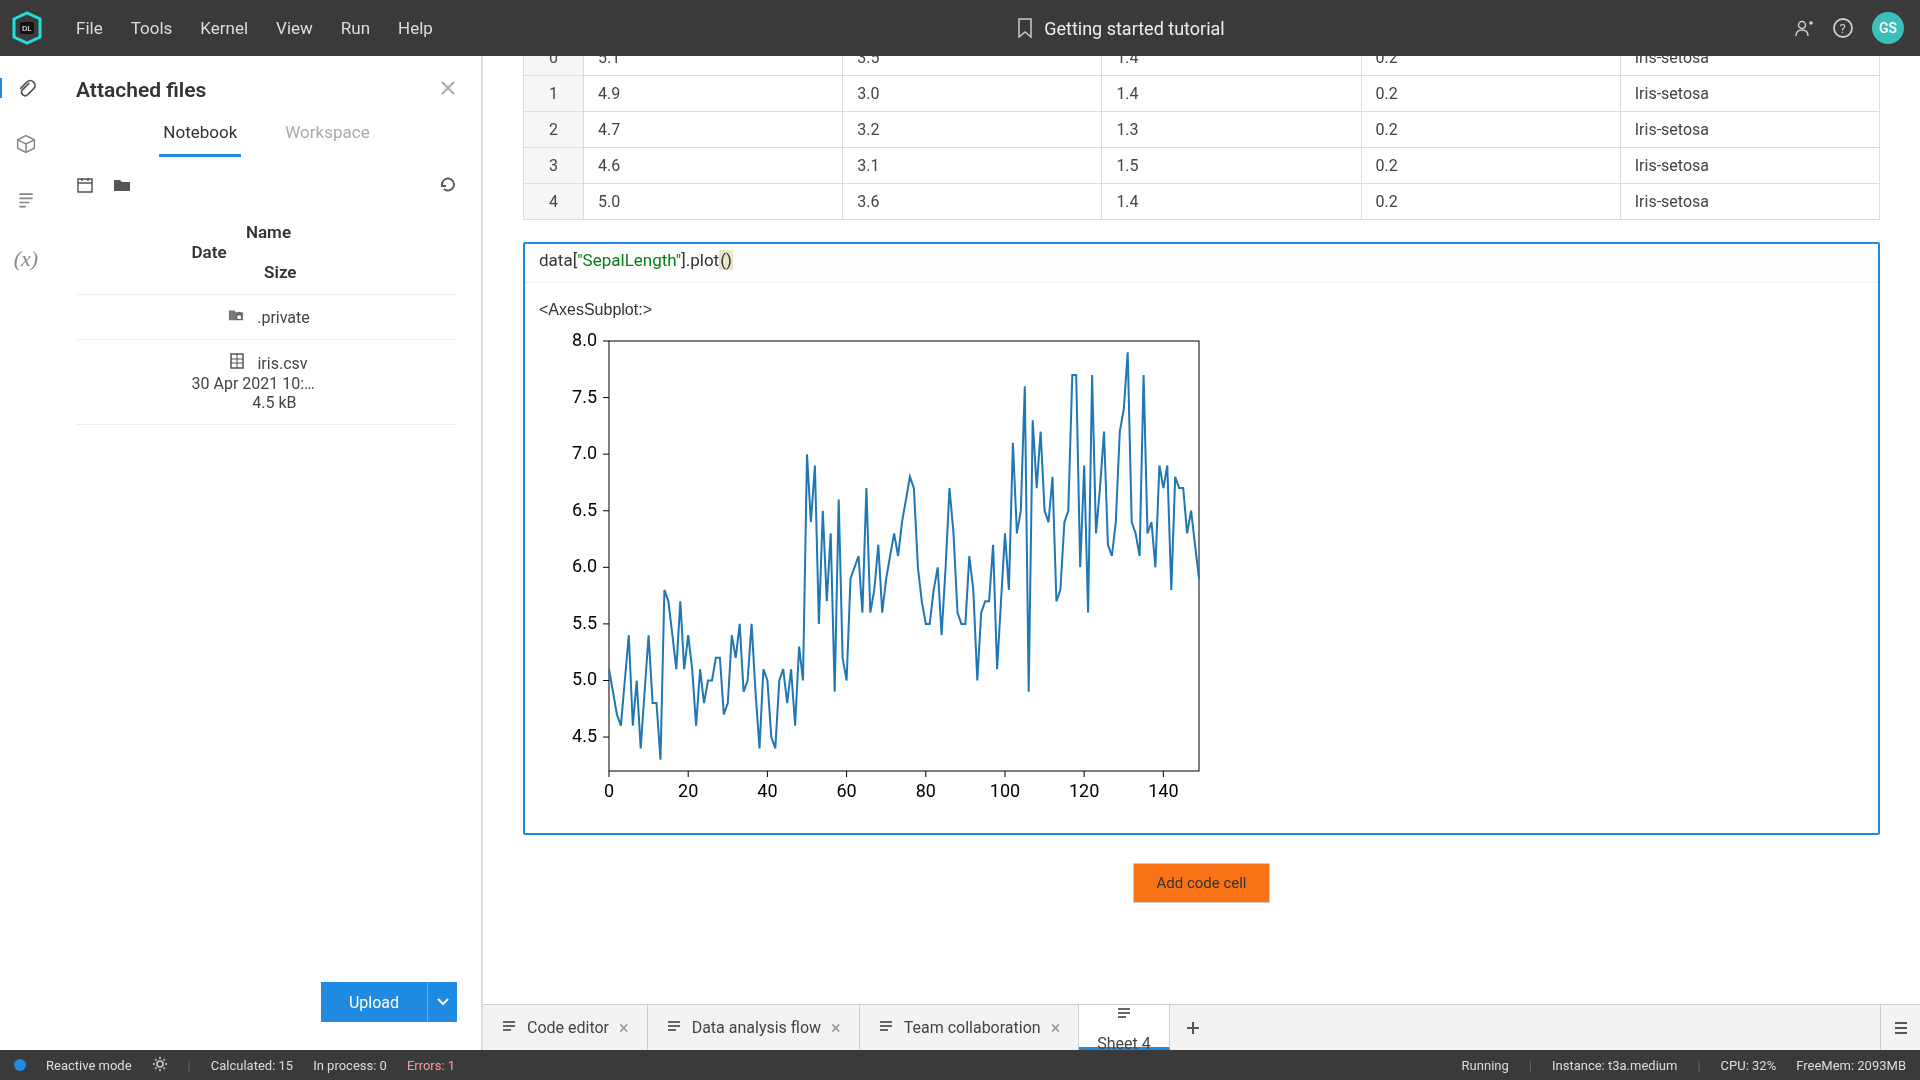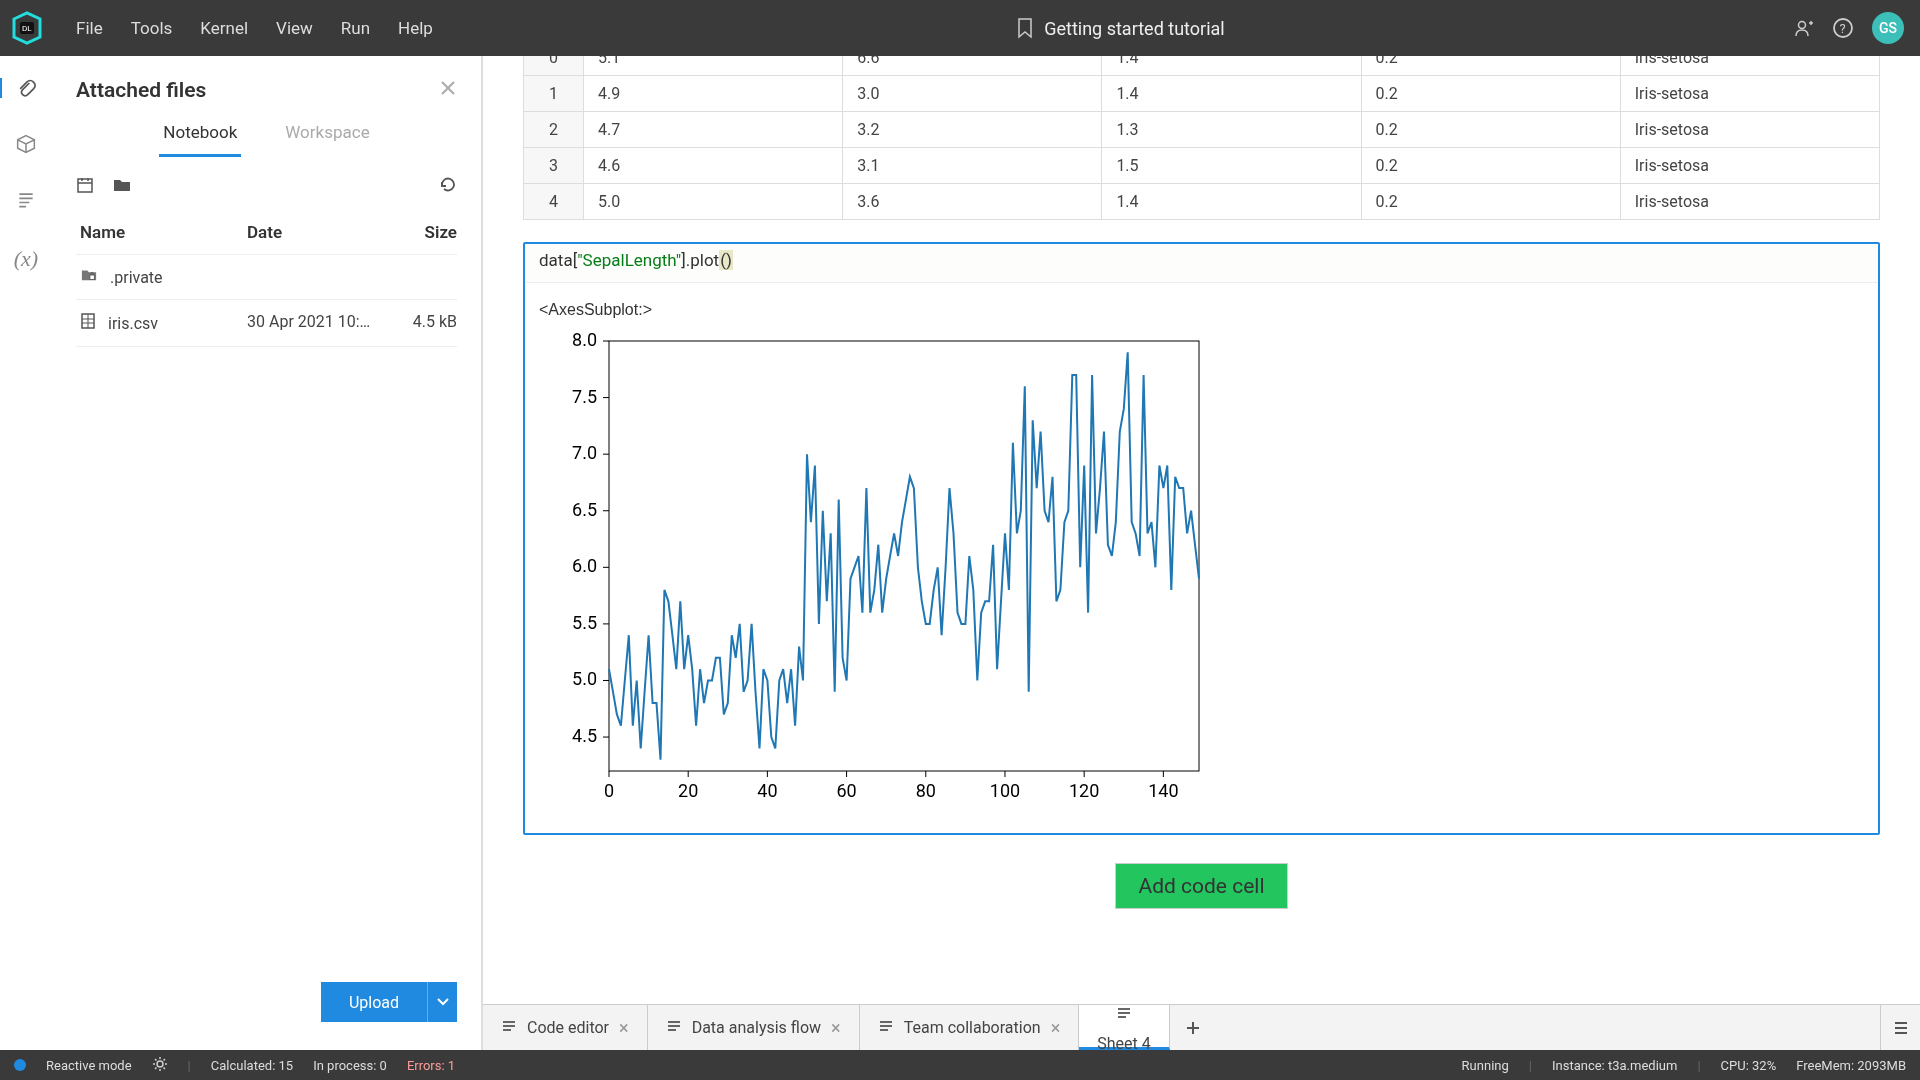--- a/index.html
+++ b/index.html
@@ -23,21 +23,21 @@
 .sidebar { position: absolute; left: 52px; top: 56px; width: 430px; bottom: 30px; background: #fff; border-right: 1px solid #ddd; display:flex; flex-direction:column; }
 .sidebar-header { display:flex; align-items:center; justify-content:space-between; padding: 22px 24px 10px 24px; }
 .sidebar-header h2 { font-size: 21px; font-weight: 600; color:#333; }
 .sidebar-close { color:#999; cursor:pointer; }
 .sidebar-tabs { display:flex; justify-content:center; gap: 40px; border-bottom: 1px solid transparent; margin: 0 24px; }
 .sidebar-tab { padding: 10px 4px 12px 4px; font-size: 17px; color:#aaa; cursor:pointer; border-bottom: 3px solid transparent; }
 .sidebar-tab.active { color:#333; border-bottom-color:#1f8ae0; }
 .sidebar-toolbar { display:flex; justify-content:space-between; padding: 18px 24px 12px 24px; color:#555; }
 .sidebar-toolbar .left-icons { display:flex; gap:18px; }
 .file-table { padding: 0 24px; }
-.file-table .head, .file-table .row { display:flex; align-items:flex-start; padding: 12px 0; border-bottom: 1px solid #eee; }
+.file-table .head, .file-table .row { display:flex; align-items:center; padding: 12px 0; border-bottom: 1px solid #eee; flex-direction: column; }
 .file-table .head { font-weight:600; color:#333; }
 .file-table .col-name { flex: 1; display:flex; align-items:center; gap:12px; padding-left:4px;}
 .file-table .col-date { width: 150px; white-space:nowrap; overflow:hidden; text-overflow:ellipsis; }
 .file-table .col-size { width: 60px; text-align:right; }
 .file-table .row { font-size: 16px; color:#444; cursor:pointer; }
 .sidebar-footer { margin-top:auto; padding: 0 24px 28px 24px; display:flex; justify-content:flex-end; }
 .upload-btn { display:flex; }
 .upload-btn button { background:#1f8ae0; color:#fff; border:none; height: 40px; padding: 0 28px; font-size:16px; cursor:pointer;margin-top:40px; }
 .upload-btn .caret { width: 30px; padding:0; border-left:1px solid rgba(255,255,255,0.3); display:flex; align-items:center; justify-content:center; }
 
@@ -62,21 +62,21 @@
 .code-line .pths { background:#e8e8c8; padding:0 1px; }
 .output-text { padding: 18px 14px 6px 14px; font-family: Liberation Sans, sans-serif; font-size: 16px; color:#333; }
 .chart-wrap { padding: 6px 14px; }
 
 
 .chart { width: 680px; height: 480px; position:relative; }
 .chart svg { position:absolute; inset:0; }
 
 
 .add-cell { display:flex; justify-content:center; padding: 28px 0; }
-.add-cell button { border:1px solid #ccc; background:#22c55e; padding: 10px 22px; font-size:21px; cursor:pointer; color:#333; }
+.add-cell button { border:1px solid #ccc; background:#f97316; padding: 10px 22px; font-size:15px; cursor:pointer; color:#333; }
 
 
 .bottom-tabs { height: 46px; border-top:1px solid #ccc; display:flex; align-items:stretch; background:#f3f3f3; }
 .btab { display:flex; align-items:center; gap:10px; padding: 0 18px; border-right:1px solid #ccc; font-size:16px; color:#444; cursor:pointer; background:#f3f3f3; }
 .btab.active { background:#fff; border-bottom: 3px solid #1f8ae0; flex-direction: column; }
 .btab .close { color:#999; cursor:pointer; font-size:18px; }
 .btab-add { width:46px; display:flex; align-items:center; justify-content:center; cursor:pointer; color:#555; }
 .bottom-tabs .spacer { flex:1; }
 .bottom-tabs .menu-right { width:40px; display:flex; align-items:center; justify-content:center; color:#555; cursor:pointer; border-left:1px solid #ccc;}
 
@@ -233,21 +233,21 @@
 </div>
 
 <div class="main">
   <div class="notebook-scroll">
     <div style="margin-top:-16px;">
       <table class="data-table">
           <tbody id="data-rows">
             <tr class="clip">
               <td class="idx">0</td>
               <td>5.1</td>
-              <td>6.6</td>
+              <td>3.5</td>
               <td>1.4</td>
               <td>0.2</td>
               <td>Iris-setosa</td>
             </tr>
             <tr>
               <td class="idx">1</td>
               <td>4.9</td>
               <td>3.0</td>
               <td>1.4</td>
               <td>0.2</td>

